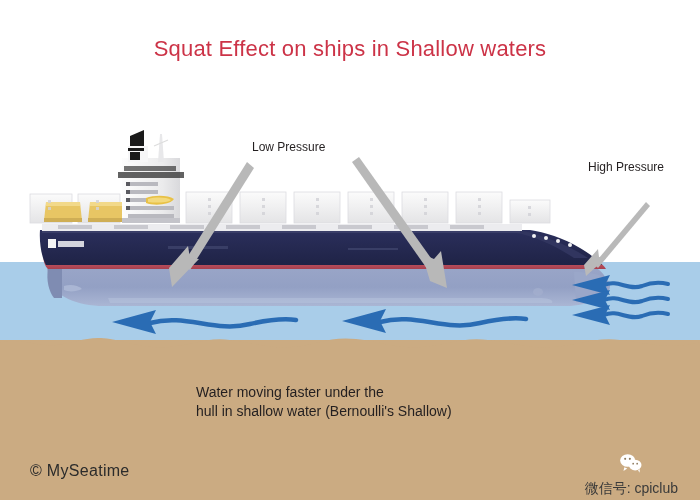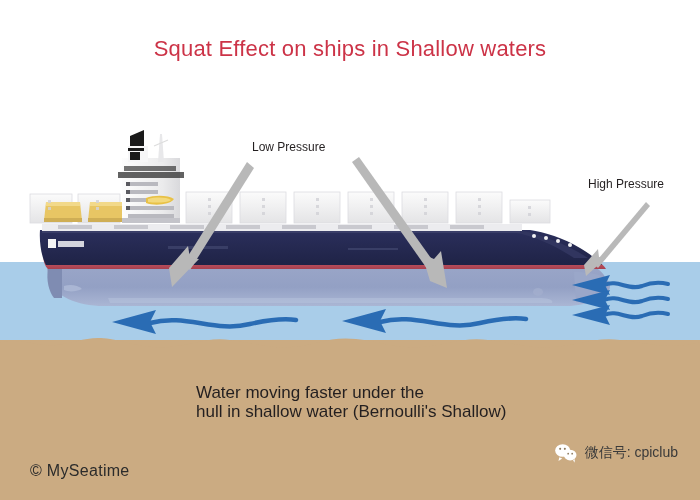--- a/index.html
+++ b/index.html
@@ -64,48 +64,49 @@
   }
 
   
   .lbl {
     position: absolute;
     font-size: 12px;
     color: #231f20;
     white-space: nowrap;
   }
   .lbl-low  { left: 252px; top: 140px; }
-  .lbl-high { left: 588px; top: 177px; }
+  .lbl-high { left: 588px; top: 160px; }
 
   .caption {
     position: absolute;
     left: 196px;
     top: 383px;
-    font-size: 17px;
+    font-size: 14px;
     color: #231f20;
     line-height: 19px;
     white-space: nowrap;
   }
 
   
   .credit {
     position: absolute;
     left: 30px;
     top: 462px;
     font-size: 16px;
     color: #2b2b2b;
     letter-spacing: 0.3px;
   }
   .wechat {
     position: absolute;
     right: 22px;
-    top: 443px;
+    top: 453px;
     display: flex;
     align-items: center;
     gap: 7px;
+    flex-direction: column;
   }
   .wechat-text {
     font-size: 14px;
     color: #3a3a3a;
     white-space: nowrap;
   }
   .wechat-icon { width: 24px; height: 20px; display: block; }
 
   svg { display: block; }
   .abs { position: absolute; left: 0; top: 0; }

